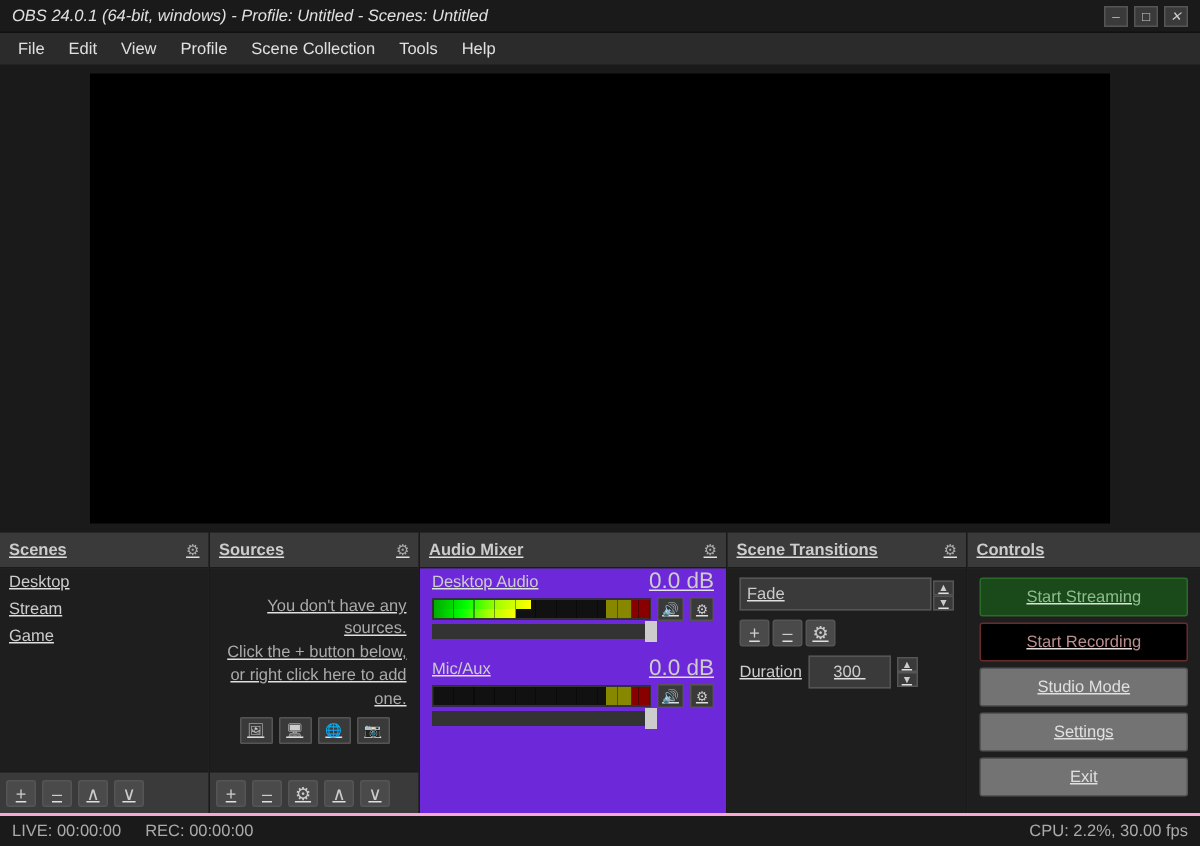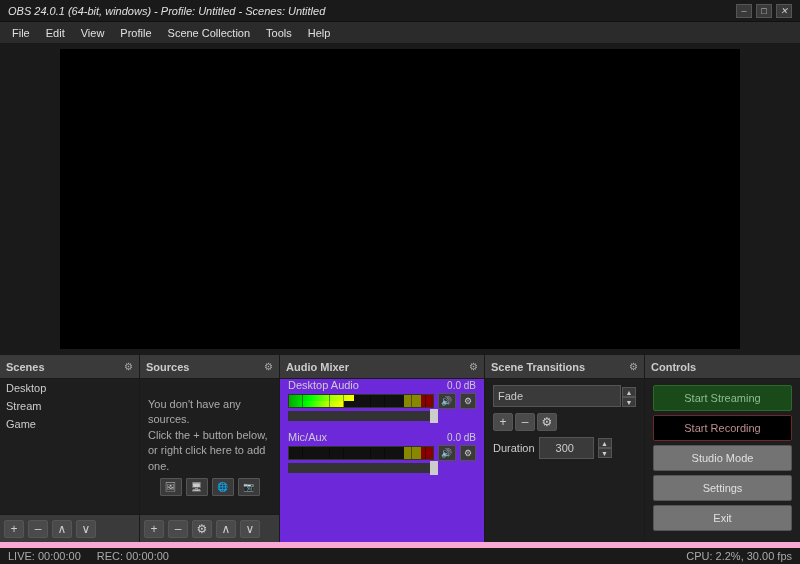--- a/index.html
+++ b/index.html
@@ -94,20 +94,21 @@
       display: flex;
       height: 100%;
     }
 
     
     .panel {
       display: flex;
       flex-direction: column;
       border-right: 1px solid #1a1a1a;
       overflow: hidden;
+      text-decoration: underline;
     }
     .panel-header {
       background: #3a3a3a;
       padding: 4px 6px;
       font-size: 11px;
       color: #ccc;
       border-bottom: 1px solid #1a1a1a;
       display: flex;
       align-items: center;
       justify-content: space-between;
@@ -165,21 +166,21 @@
     
     #sources-panel {
       width: 140px;
     }
     #sources-empty {
       flex: 1;
       background: #1e1e1e;
       display: flex;
       align-items: center;
       justify-content: center;
-      text-align: left;
+      text-align: right;
       padding: 8px;
       font-size: 11px;
       color: #aaa;
       line-height: 1.4;
     }
     #sources-icons {
       display: flex;
       gap: 4px;
       margin-top: 4px;
       justify-content: center;
@@ -225,21 +226,21 @@
       display: flex;
       align-items: center;
       justify-content: space-between;
       margin-bottom: 2px;
     }
     .audio-channel-name {
       font-size: 11px;
       color: #ccc;
     }
     .audio-channel-db {
-      font-size: 10px;
+      font-size: 15px;
       color: #ccc;
     }
     .audio-meter-container {
       display: flex;
       align-items: center;
       gap: 4px;
     }
     .audio-meter-bars {
       flex: 1;
       height: 14px;
@@ -441,21 +442,21 @@
     }
 
     
     #status-bar {
       background: #1a1a1a;
       height: 22px;
       display: flex;
       align-items: center;
       padding: 0 8px;
       gap: 16px;
-      border-top: 6px solid #f9a8d4;
+      border-top: 2px solid #f9a8d4;
       font-size: 11px;
       color: #aaa;
       flex-shrink: 0;
     }
 
     
     ::-webkit-scrollbar { width: 6px; height: 6px; }
     ::-webkit-scrollbar-track { background: #1a1a1a; }
     ::-webkit-scrollbar-thumb { background: #555; }
   </style>

